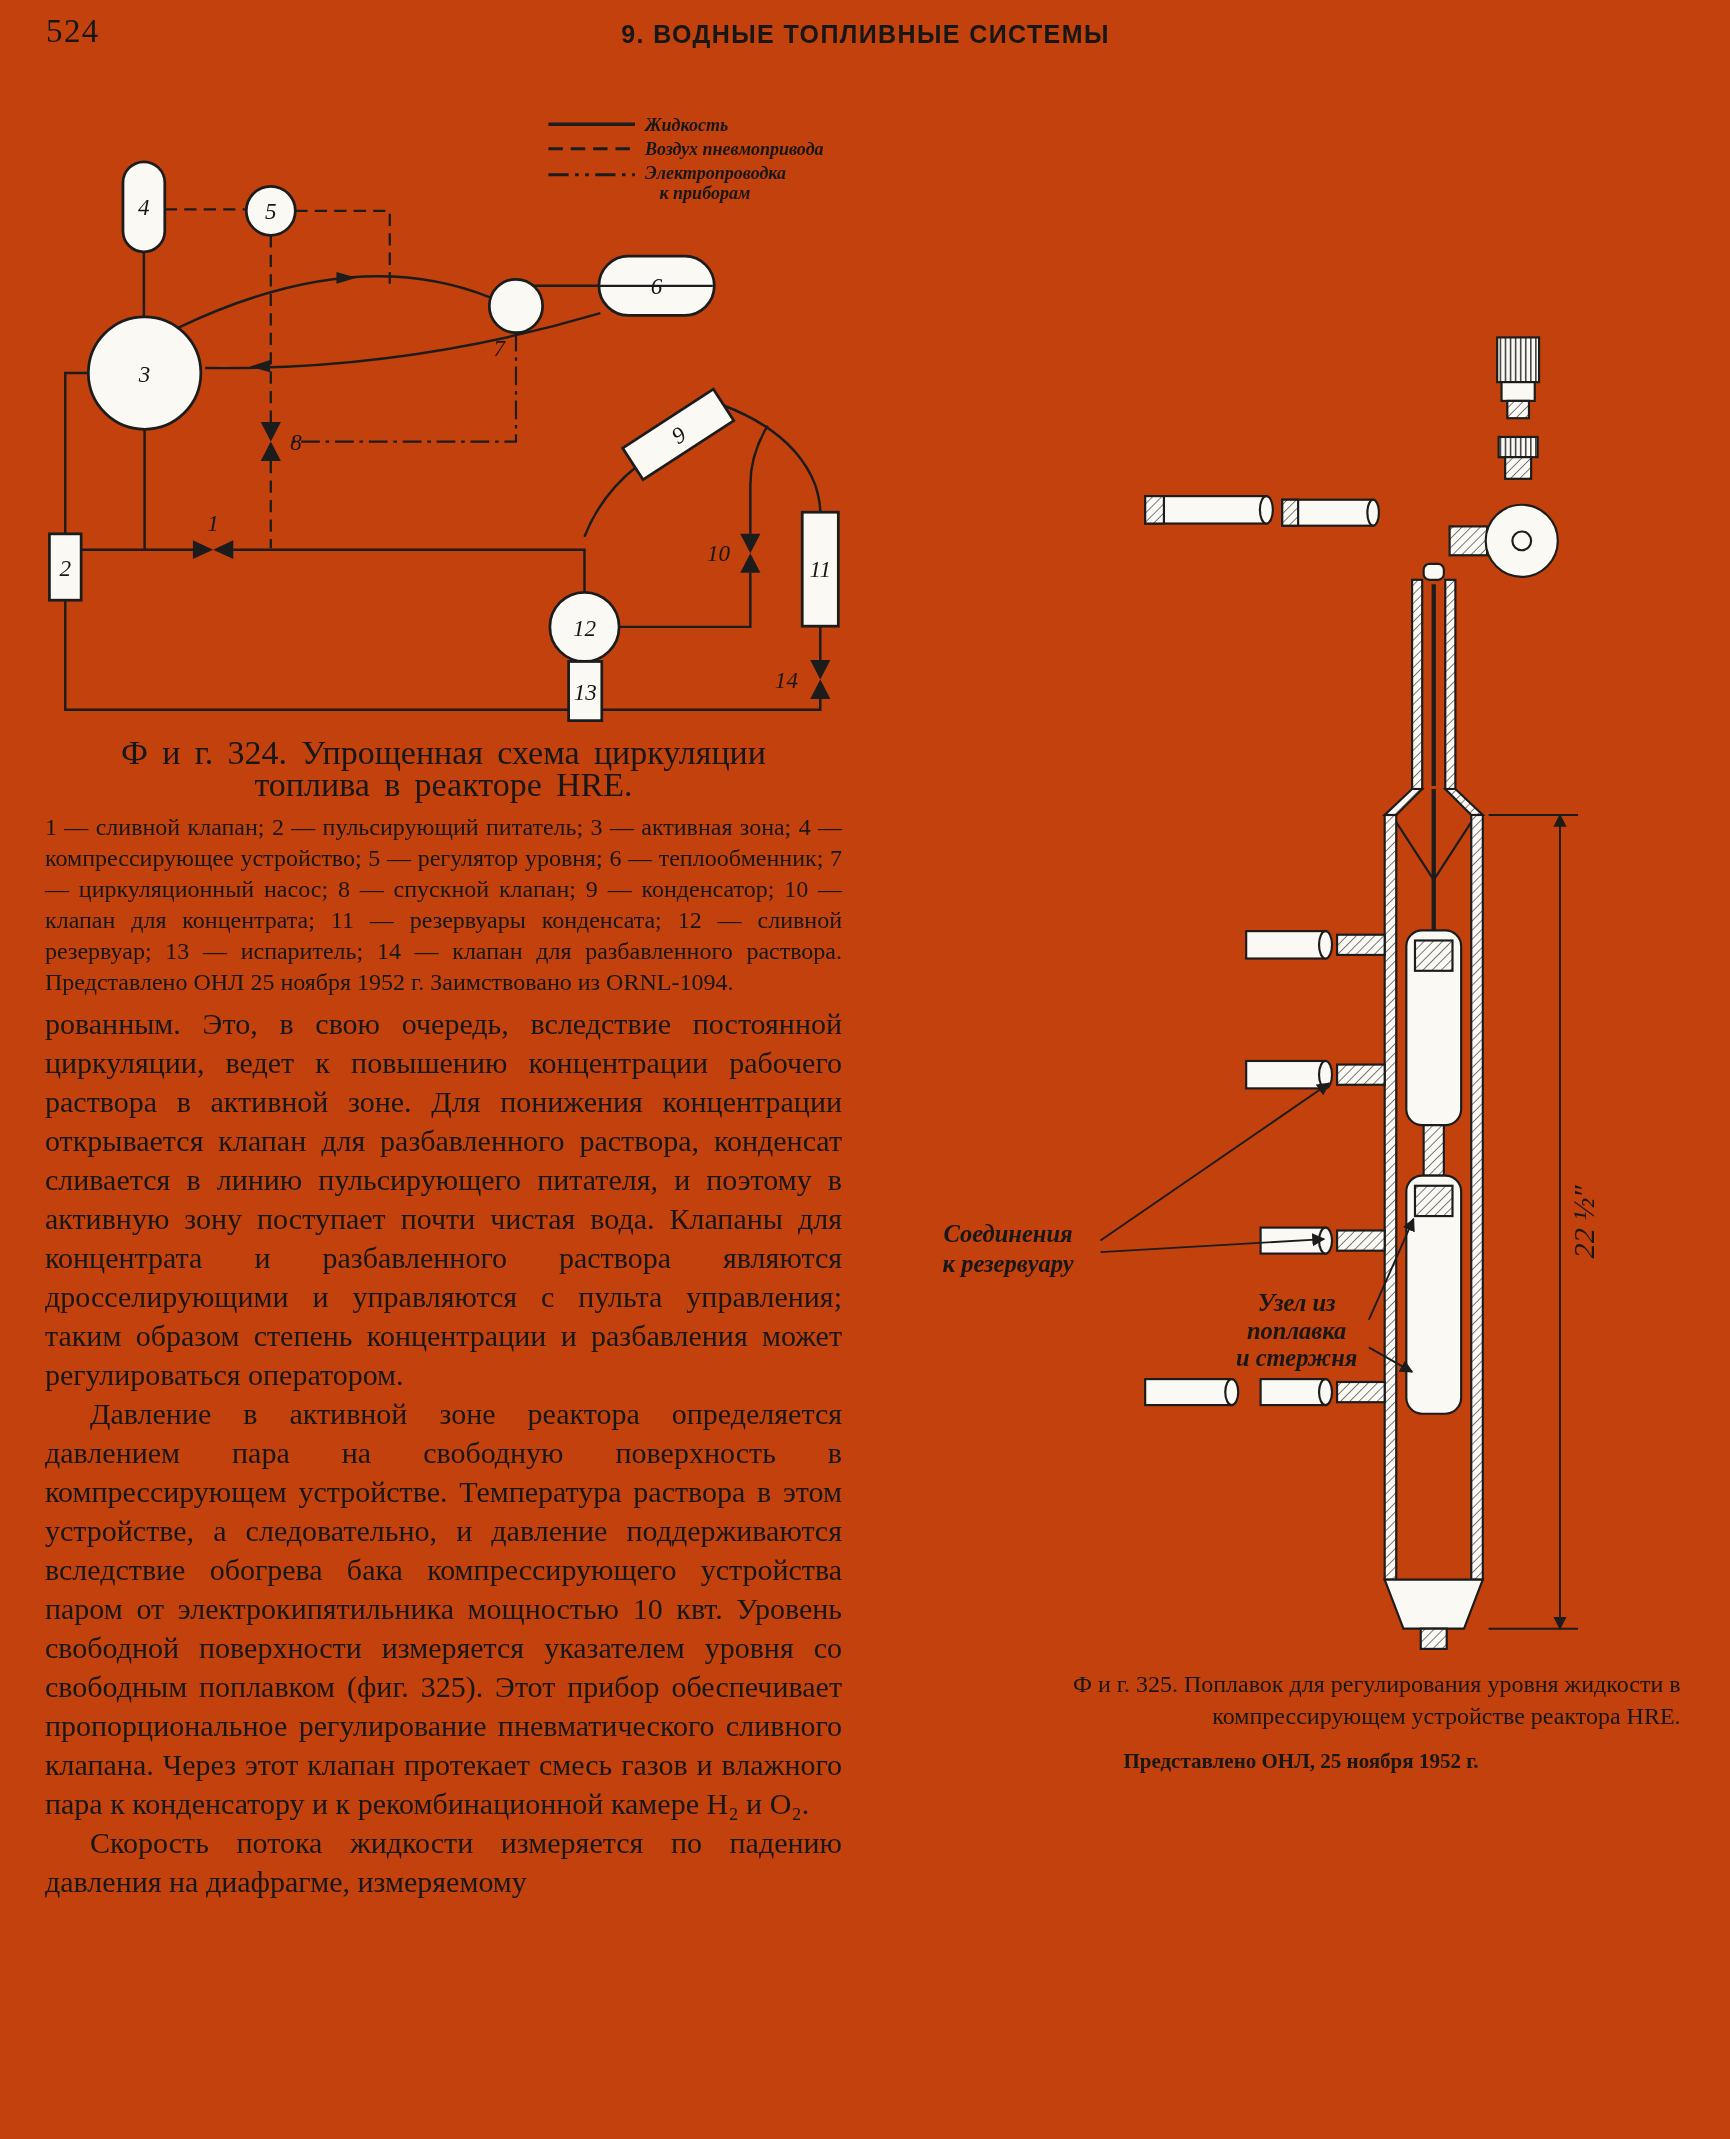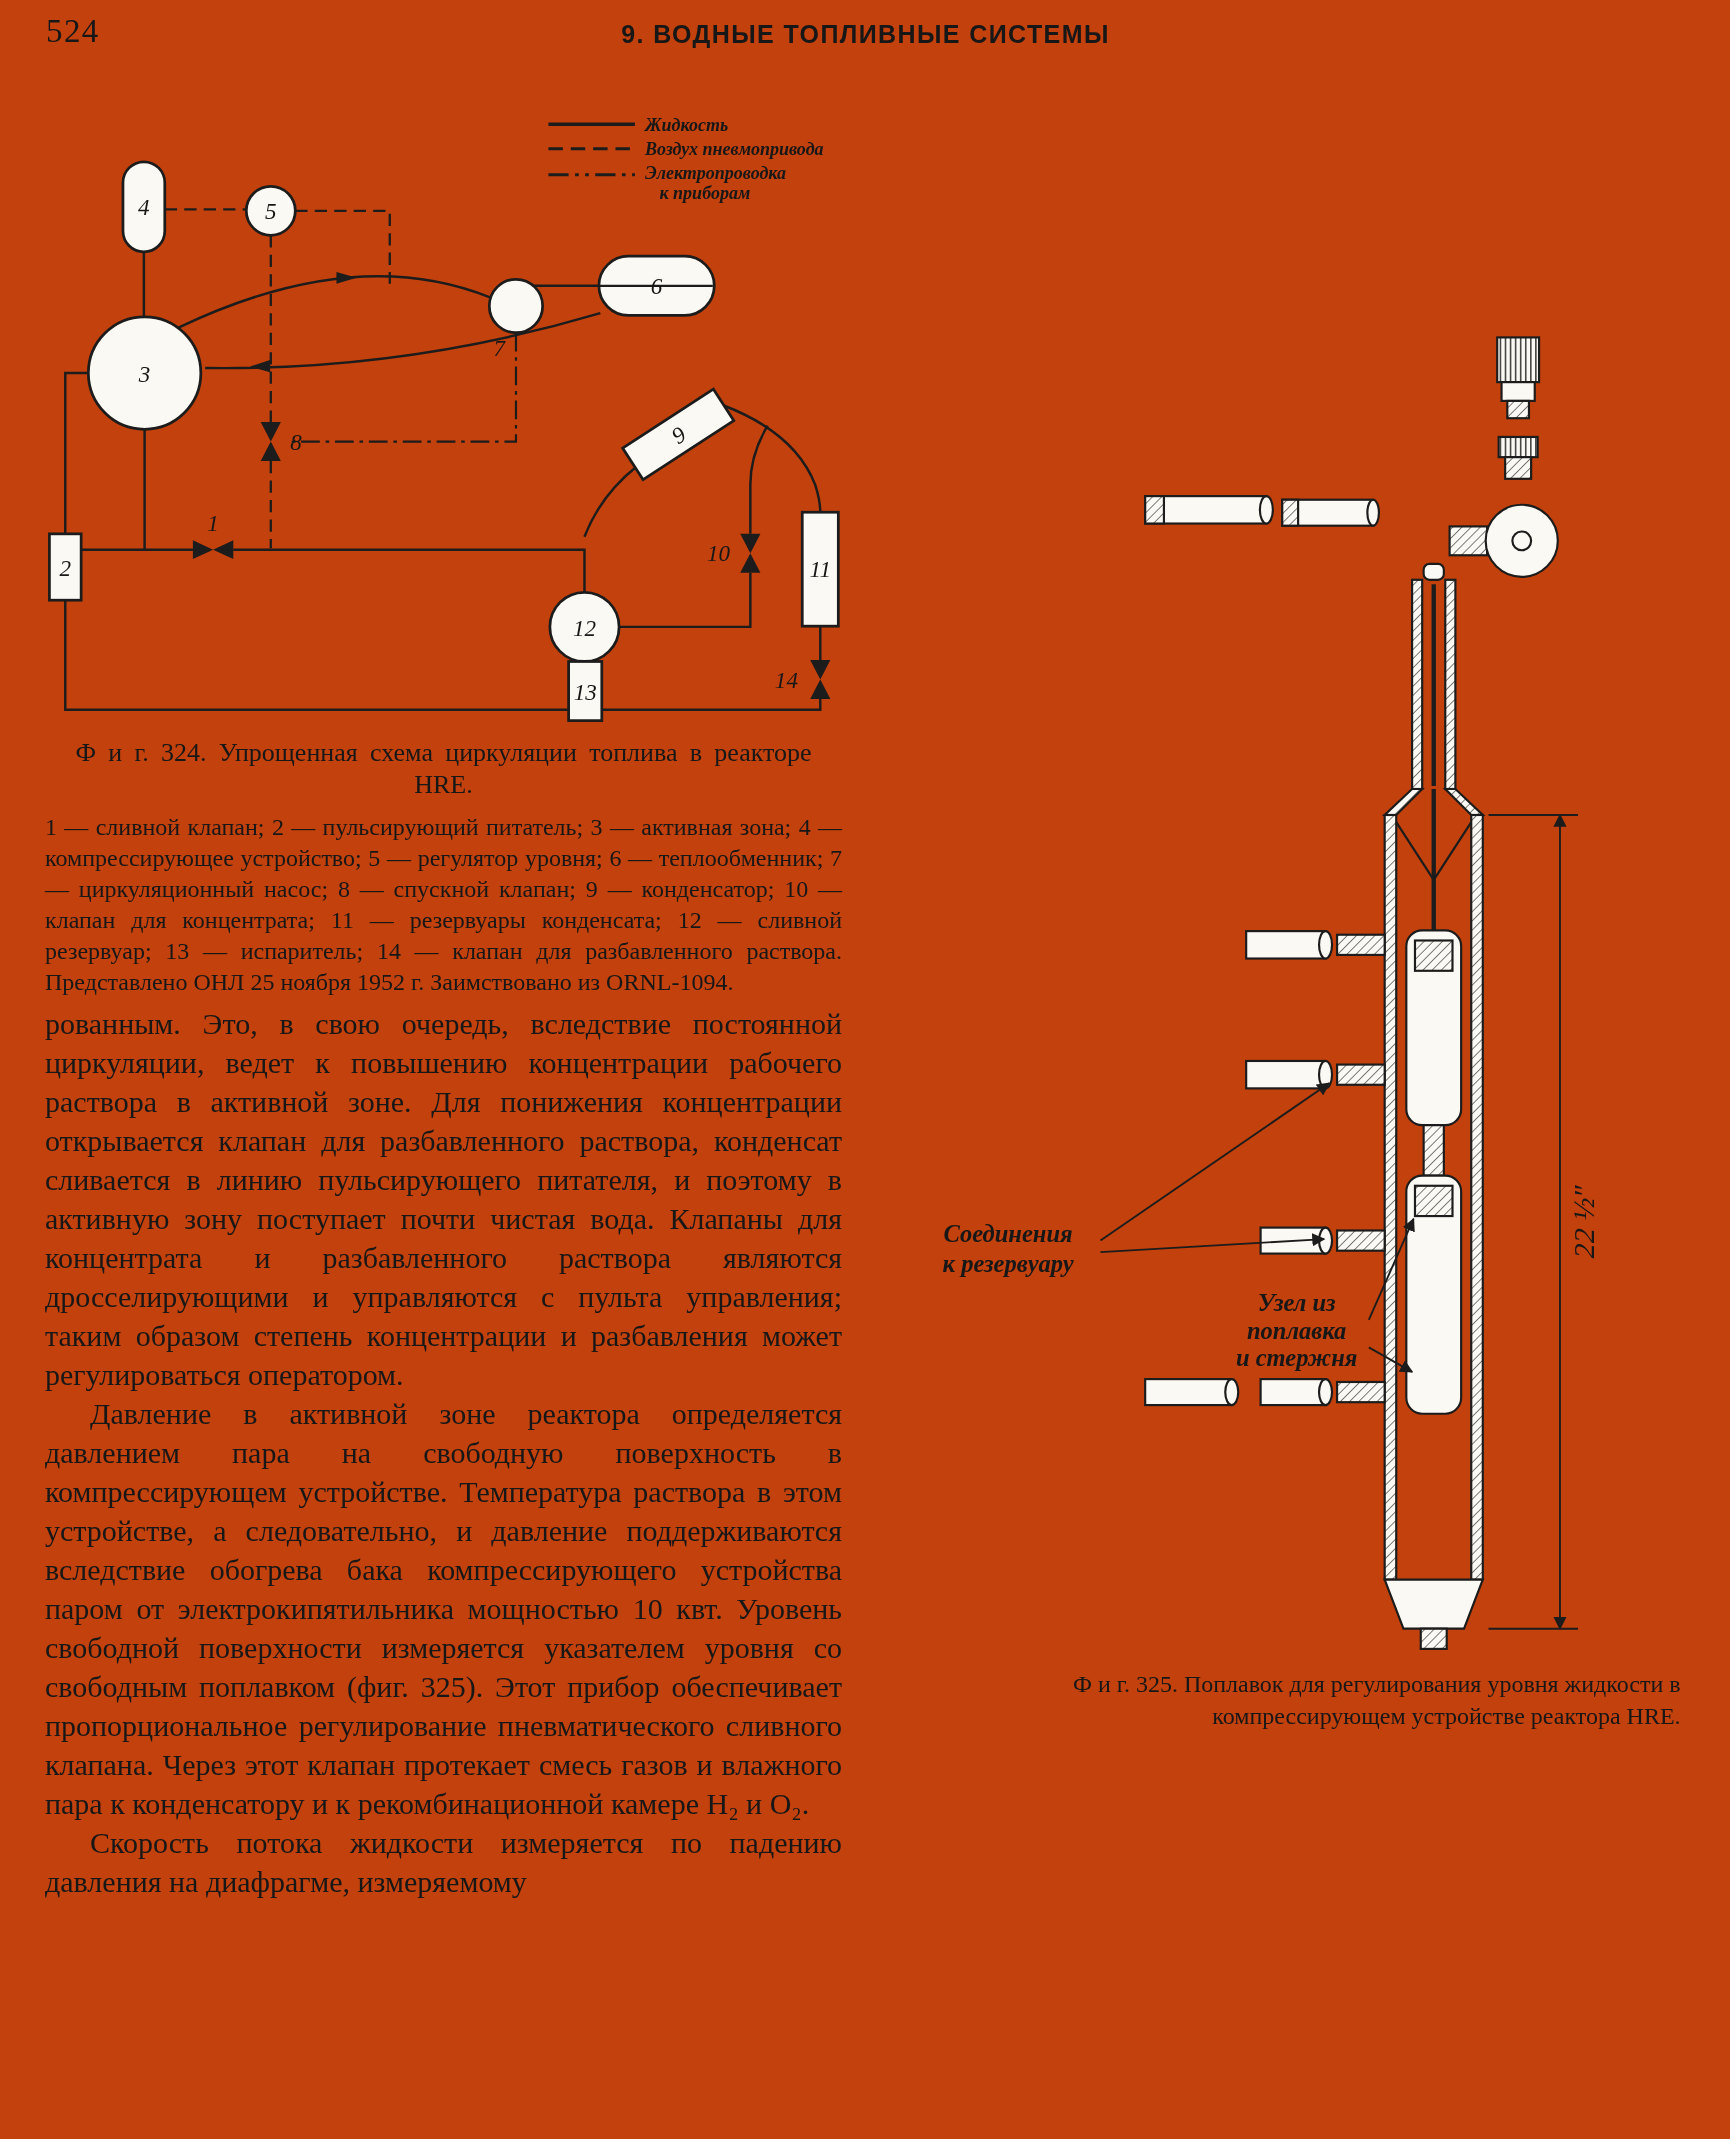--- a/index.html
+++ b/index.html
@@ -19,21 +19,21 @@
   }
   .runhead {
     position: absolute; left: 0; top: 20px; width: 100%;
     text-align: center;
     font-family: "Liberation Sans", sans-serif;
     font-weight: bold; font-size: 25px; letter-spacing: 1.4px;
   }
   .fig324 { position: absolute; left: 45px; top: 81px; width: 797px; height: 649px; }
   .cap324 {
     position: absolute; left: 45px; top: 737px; width: 797px;
-    text-align: center; font-size: 26px; line-height: 32px; word-spacing: 5.8px;
+    text-align: center; font-size: 34px; line-height: 32px; word-spacing: 5.8px;
     padding: 0 21.6px;
   }
   .leg324 {
     position: absolute; left: 45px; top: 812px; width: 797px;
     font-size: 24px; line-height: 31px; text-align: justify;
   }
   .ltext { position: absolute; left: 45px; top: 1004px; width: 797px; }
   .body { font-size: 30px; line-height: 39px; text-align: justify; margin: 0; text-indent: 45px; }
   .noindent { text-indent: 0; }
   .rtext1 { position: absolute; left: 907px; top: 50px; width: 788px; }
@@ -260,16 +260,17 @@
     <g>
       <text class="drawlabel" x="540" y="1388">Узел из</text>
       <text class="drawlabel" x="540" y="1426">поплавка</text>
       <text class="drawlabel" x="540" y="1464">и стержня</text>
       <path d="M 640 1400 L 702 1260" stroke="#1c1c1c" stroke-width="2.6" fill="none" marker-end="url(#arr)"></path>
       <path d="M 640 1438 L 700 1472" stroke="#1c1c1c" stroke-width="2.6" fill="none" marker-end="url(#arr)"></path>
     </g>
   </svg>
 
   <div class="cap325">Ф и г. 325. Поплавок для регулирования уровня жидкости в компрессирующем устройстве реактора HRE.</div>
+  <div class="credit325">Представлено ОНЛ, 25 ноября 1952 г.</div>
 
 
 </div>
 
 
 </body></html>

